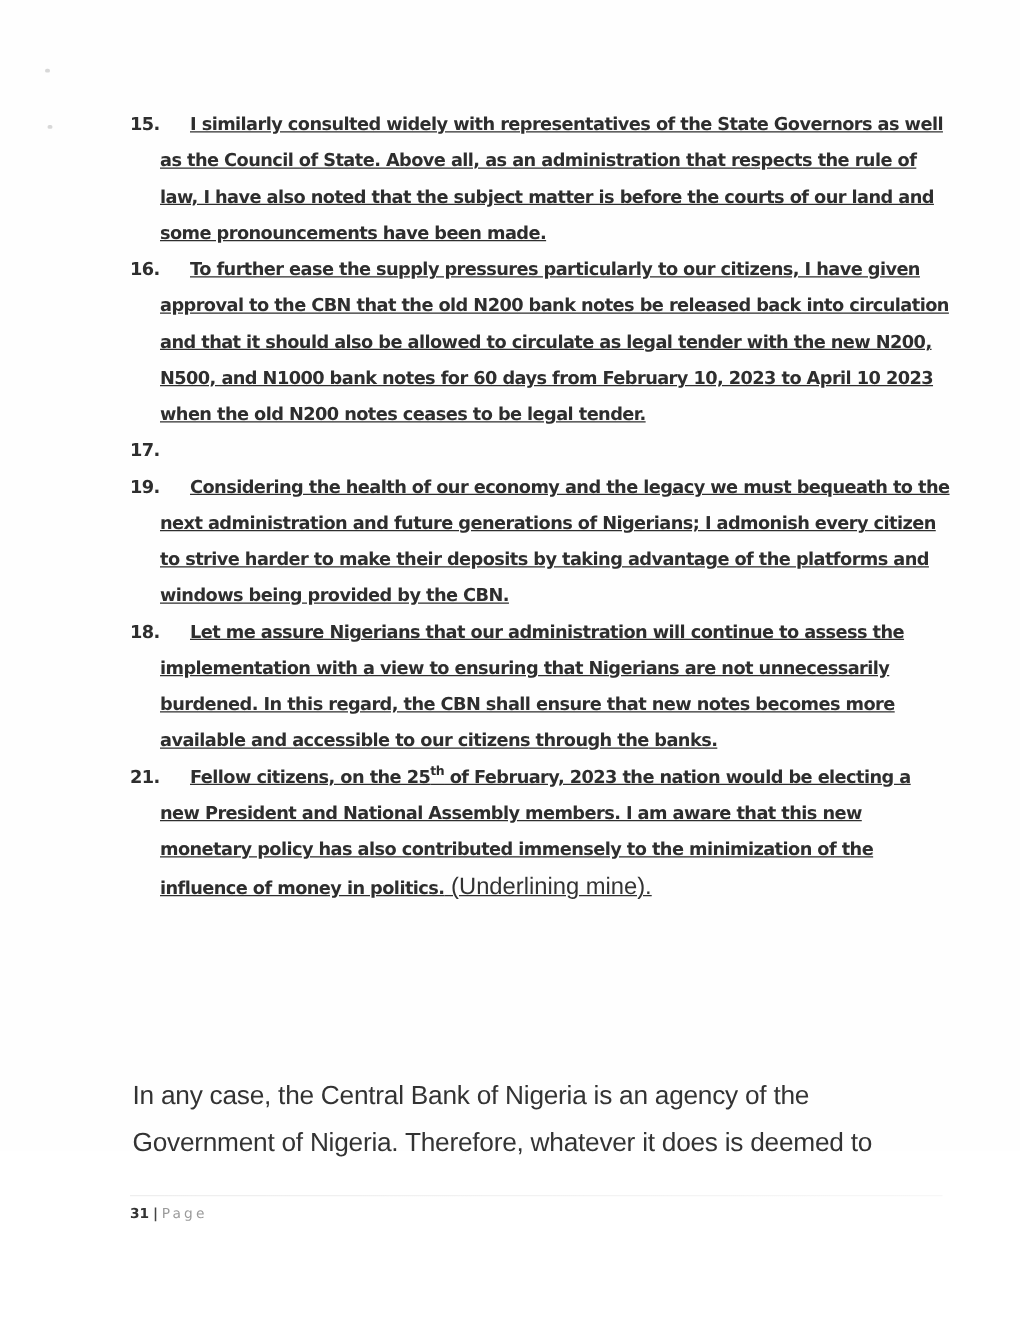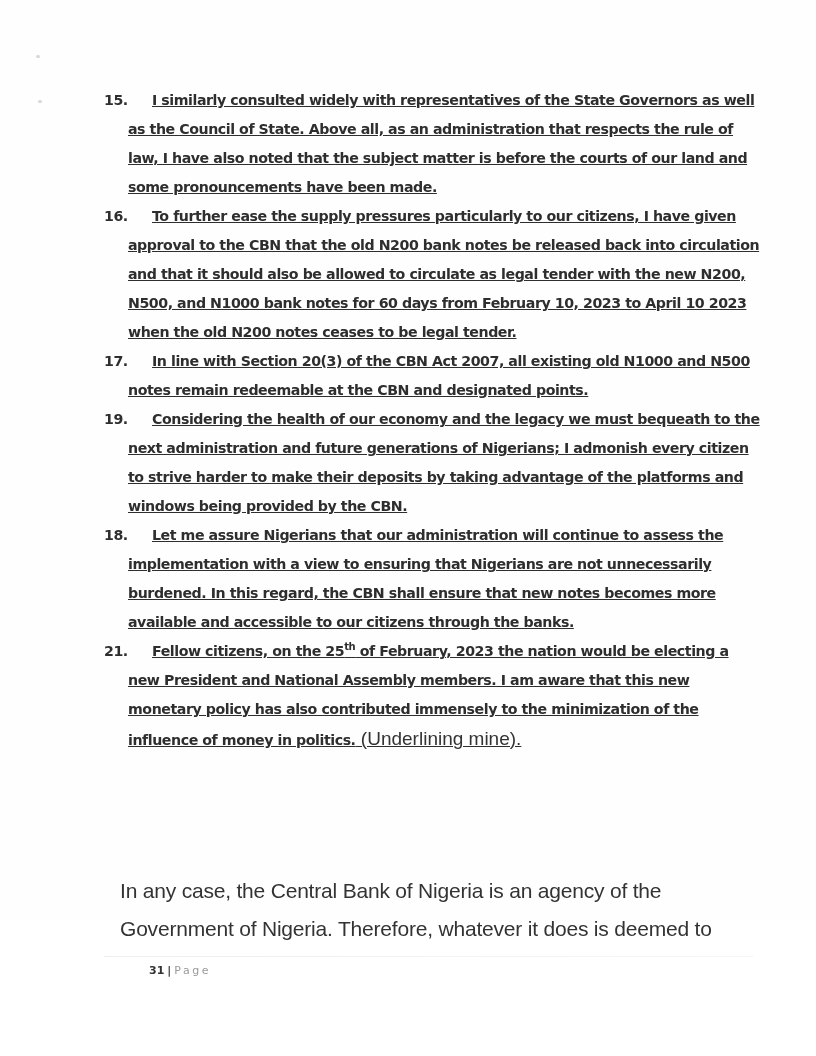--- a/index.html
+++ b/index.html
@@ -70,21 +70,21 @@
       font-size: 19px;
       letter-spacing: 0;
       color: #333;
       margin-top: 42px;
     }
     .para {
       position: absolute;
       left: 104px;
       top: 856px;
       width: 640px;
-      margin: 16px;
+      margin: 2px;
       font-family: "Liberation Sans", sans-serif;
       font-size: 21px;
       line-height: 38px;
       color: #333333;
       letter-spacing: -0.2px;
     }
     .footer-rule {
       position: absolute;
       left: 104px;
       top: 956px;
@@ -92,21 +92,20 @@
       height: 1px;
       background: linear-gradient(to right, #eeeeee, #f3f3f3 60%, #f7f7f7);
     }
     .footer {
       position: absolute;
       left: 104px;
       top: 964px;
       font-family: "DejaVu Sans", sans-serif;
       font-size: 11px;
       color: #333;
-      margin-left: 45px;
     }
     .footer .num { font-weight: bold; }
     .footer .sep { font-weight: bold; margin: 0 3px; color: #444; }
     .footer .word { color: #9a9a9a; letter-spacing: 2.5px; font-size: 11px; }
   </style>
 </head>
 <body>
 
 <div class="page">
 
@@ -117,21 +116,21 @@
     <li class="item">
       <span class="item-num">15.</span>
       <span class="item-text"><span class="first"></span><span>I similarly consulted widely with representatives of the State Governors as well as the Council of State. Above all, as an administration that respects the rule of law, I have also noted that the subject matter is before the courts of our land and some pronouncements have been made.</span></span>
     </li>
     <li class="item">
       <span class="item-num">16.</span>
       <span class="item-text"><span class="first"></span><span>To further ease the supply pressures particularly to our citizens, I have given approval to the CBN that the old N200 bank notes be released back into circulation and that it should also be allowed to circulate as legal tender with the new N200, N500, and N1000 bank notes for 60 days from February 10, 2023 to April 10 2023 when the old N200 notes ceases to be legal tender.</span></span>
     </li>
     <li class="item">
       <span class="item-num">17.</span>
-      <span class="item-text"><span class="first"></span><span>In line with Section 20(3) of the CBN Act 2007, all existing old N1000 and N500 notes remain redeemable at the CBN and designated points.</span></span>
+      <span class="item-text"><span class="first"></span></span>
     </li>
     <li class="item">
       <span class="item-num">19.</span>
       <span class="item-text"><span class="first"></span><span>Considering the health of our economy and the legacy we must bequeath to the next administration and future generations of Nigerians; I admonish every citizen to strive harder to make their deposits by taking advantage of the platforms and windows being provided by the CBN.</span></span>
     </li>
     <li class="item">
       <span class="item-num">18.</span>
       <span class="item-text"><span class="first"></span><span>Let me assure Nigerians that our administration will continue to assess the implementation with a view to ensuring that Nigerians are not unnecessarily burdened. In this regard, the CBN shall ensure that new notes becomes more available and accessible to our citizens through the banks.</span></span>
     </li>
     <li class="item">

